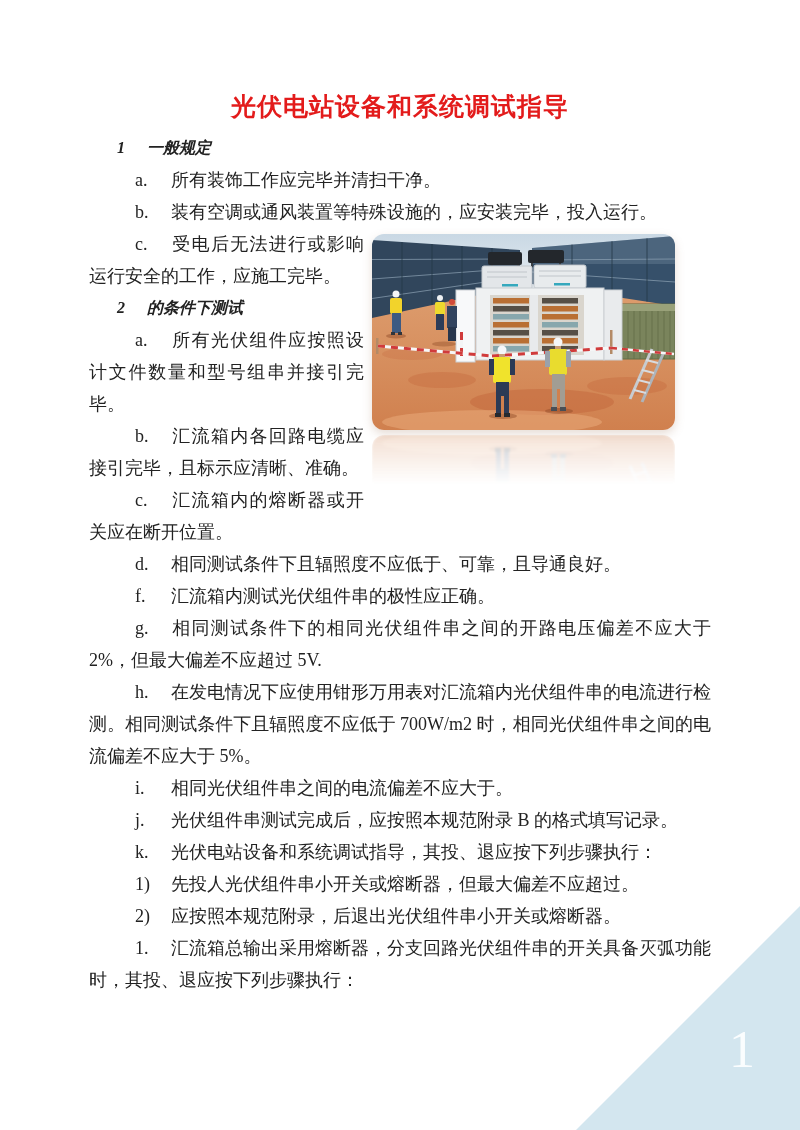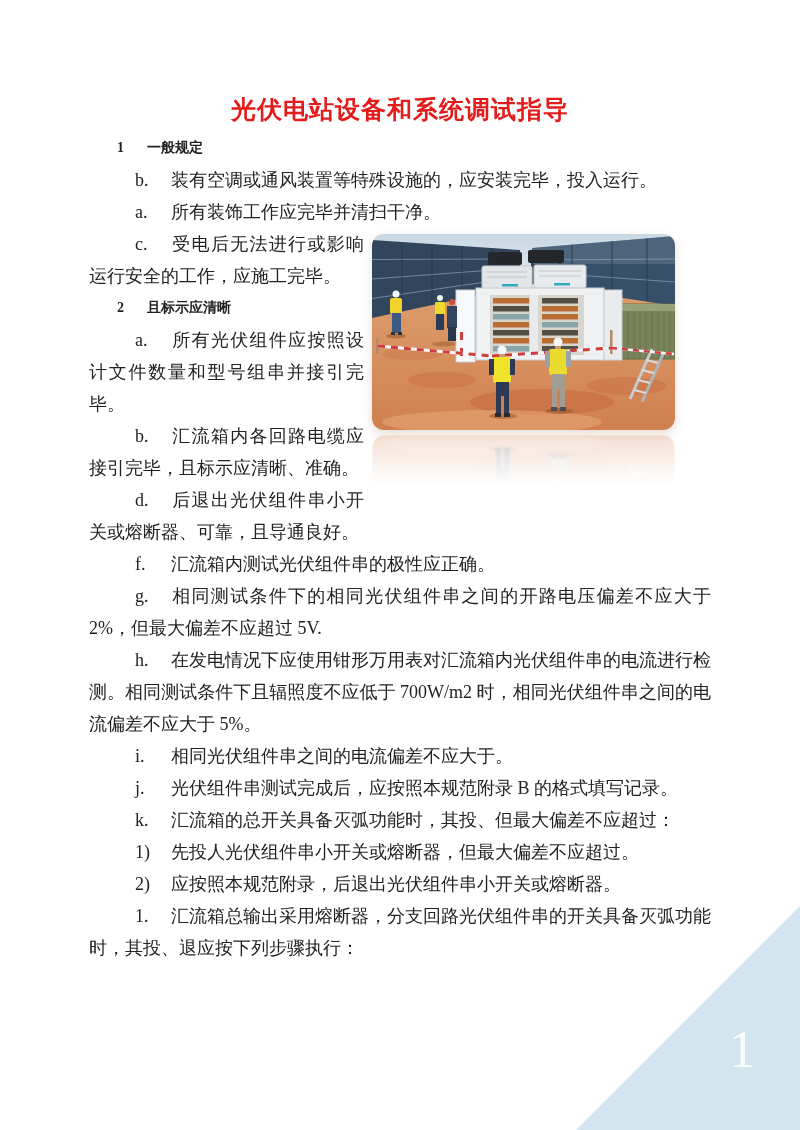--- a/index.html
+++ b/index.html
@@ -6,26 +6,26 @@
   html,body { background:#ffffff; }
   .page {
     position:relative; width:800px; height:1130px; margin:0 auto;
     background:#ffffff; overflow:hidden;
     font-family:"Liberation Serif","DejaVu Serif",serif;
     color:#222222;
   }
   .doc { position:absolute; left:89px; top:0; width:622px; }
   .doc-title {
     margin:92px 0 6px; text-align:center;
-    font-family:Liberation Sans, sans-serif;
+    font-family:Liberation Mono, monospace;
     font-weight:700; font-size:25px; line-height:34px;
     color:#e31b1b; letter-spacing:1px;
   }
-  .sec-heading { font-size:14px; font-weight:700; line-height:32px;
-    padding-left:28px; }
+  .sec-heading { font-size:16px; font-weight:700; line-height:32px;
+    padding-left:28px;font-style:italic; }
   .sec-heading .num { display:inline-block; width:30px; font-weight:700; }
   .item { font-size:18px; line-height:32px; text-align:justify;
     text-indent:46px; }
   .item .lbl { display:inline-block; width:36px; text-indent:0; }
 
   
   .photo-wrap { float:right; width:303px; margin:6px 36px 54px 8px; }
   .photo { width:303px; height:196px; border-radius:12px; overflow:hidden;
     box-shadow:0 4px 10px rgba(160,120,90,.25); }
   .photo svg { display:block; }
@@ -46,22 +46,22 @@
 </head>
 <body>
 
 <div class="page">
   <div class="doc">
 
     <h1 class="doc-title">光伏电站设备和系统调试指导</h1>
 
     <h2 class="sec-heading"><span class="num">1</span><span>一般规定</span></h2>
 
+    <p class="item"><span class="lbl">a.</span><span>所有装饰工作应完毕并清扫干净。</span></p>
     <p class="item"><span class="lbl">b.</span><span>装有空调或通风装置等特殊设施的，应安装完毕，投入运行。</span></p>
-    <p class="item"><span class="lbl">a.</span><span>所有装饰工作应完毕并清扫干净。</span></p>
 
     <figure class="photo-wrap">
       <div class="photo">
         <svg viewBox="0 0 303 196" width="303" height="196" xmlns="http://www.w3.org/2000/svg">
           <defs>
             <linearGradient id="sky" x1="0" y1="0" x2="0" y2="1">
               <stop offset="0" stop-color="#c9d8e4"></stop>
                 <stop offset="1" stop-color="#eef2f5"></stop>
             </linearGradient>
             <linearGradient id="sand" x1="0" y1="0" x2="0" y2="1">
@@ -296,31 +296,32 @@
           <rect x="180" y="140" width="13" height="34" fill="#a29d93"></rect>
           <rect x="185" y="155" width="3" height="19" fill="#d0804e"></rect>
           <rect x="179" y="173" width="6" height="4" fill="#4a4e54"></rect>
           <rect x="188" y="173" width="6" height="4" fill="#4a4e54"></rect>
         </svg>
         </div>
     </figure>
 
     <p class="item"><span class="lbl">c.</span><span>受电后无法进行或影响运行安全的工作，应施工完毕。</span></p>
 
-    <h2 class="sec-heading"><span class="num">2</span><span>且标示应清晰</span></h2>
+    <h2 class="sec-heading"><span class="num">2</span><span>的条件下测试</span></h2>
 
     <p class="item"><span class="lbl">a.</span><span>所有光伏组件应按照设计文件数量和型号组串并接引完毕。</span></p>
     <p class="item"><span class="lbl">b.</span><span>汇流箱内各回路电缆应接引完毕，且标示应清晰、准确。</span></p>
-    <p class="item"><span class="lbl">d.</span><span>后退出光伏组件串小开关或熔断器、可靠，且导通良好。</span></p>
+    <p class="item"><span class="lbl">c.</span><span>汇流箱内的熔断器或开关应在断开位置。</span></p>
+    <p class="item"><span class="lbl">d.</span><span>相同测试条件下且辐照度不应低于、可靠，且导通良好。</span></p>
     <p class="item"><span class="lbl">f.</span><span>汇流箱内测试光伏组件串的极性应正确。</span></p>
     <p class="item"><span class="lbl">g.</span><span>相同测试条件下的相同光伏组件串之间的开路电压偏差不应大于 2%，但最大偏差不应超过 5V.</span></p>
     <p class="item"><span class="lbl">h.</span><span>在发电情况下应使用钳形万用表对汇流箱内光伏组件串的电流进行检测。相同测试条件下且辐照度不应低于 700W/m2 时，相同光伏组件串之间的电流偏差不应大于 5%。</span></p>
     <p class="item"><span class="lbl">i.</span><span>相同光伏组件串之间的电流偏差不应大于。</span></p>
     <p class="item"><span class="lbl">j.</span><span>光伏组件串测试完成后，应按照本规范附录 B 的格式填写记录。</span></p>
-    <p class="item"><span class="lbl">k.</span><span>汇流箱的总开关具备灭弧功能时，其投、但最大偏差不应超过：</span></p>
+    <p class="item"><span class="lbl">k.</span><span>光伏电站设备和系统调试指导，其投、退应按下列步骤执行：</span></p>
     <p class="item"><span class="lbl">1)</span><span>先投人光伏组件串小开关或熔断器，但最大偏差不应超过。</span></p>
     <p class="item"><span class="lbl">2)</span><span>应按照本规范附录，后退出光伏组件串小开关或熔断器。</span></p>
     <p class="item"><span class="lbl">1.</span><span>汇流箱总输出采用熔断器，分支回路光伏组件串的开关具备灭弧功能时，其投、退应按下列步骤执行：</span></p>
   </div>
 
   <div class="corner-triangle"></div>
   <div class="page-number">1</div>
 </div>
 
 </body></html>

